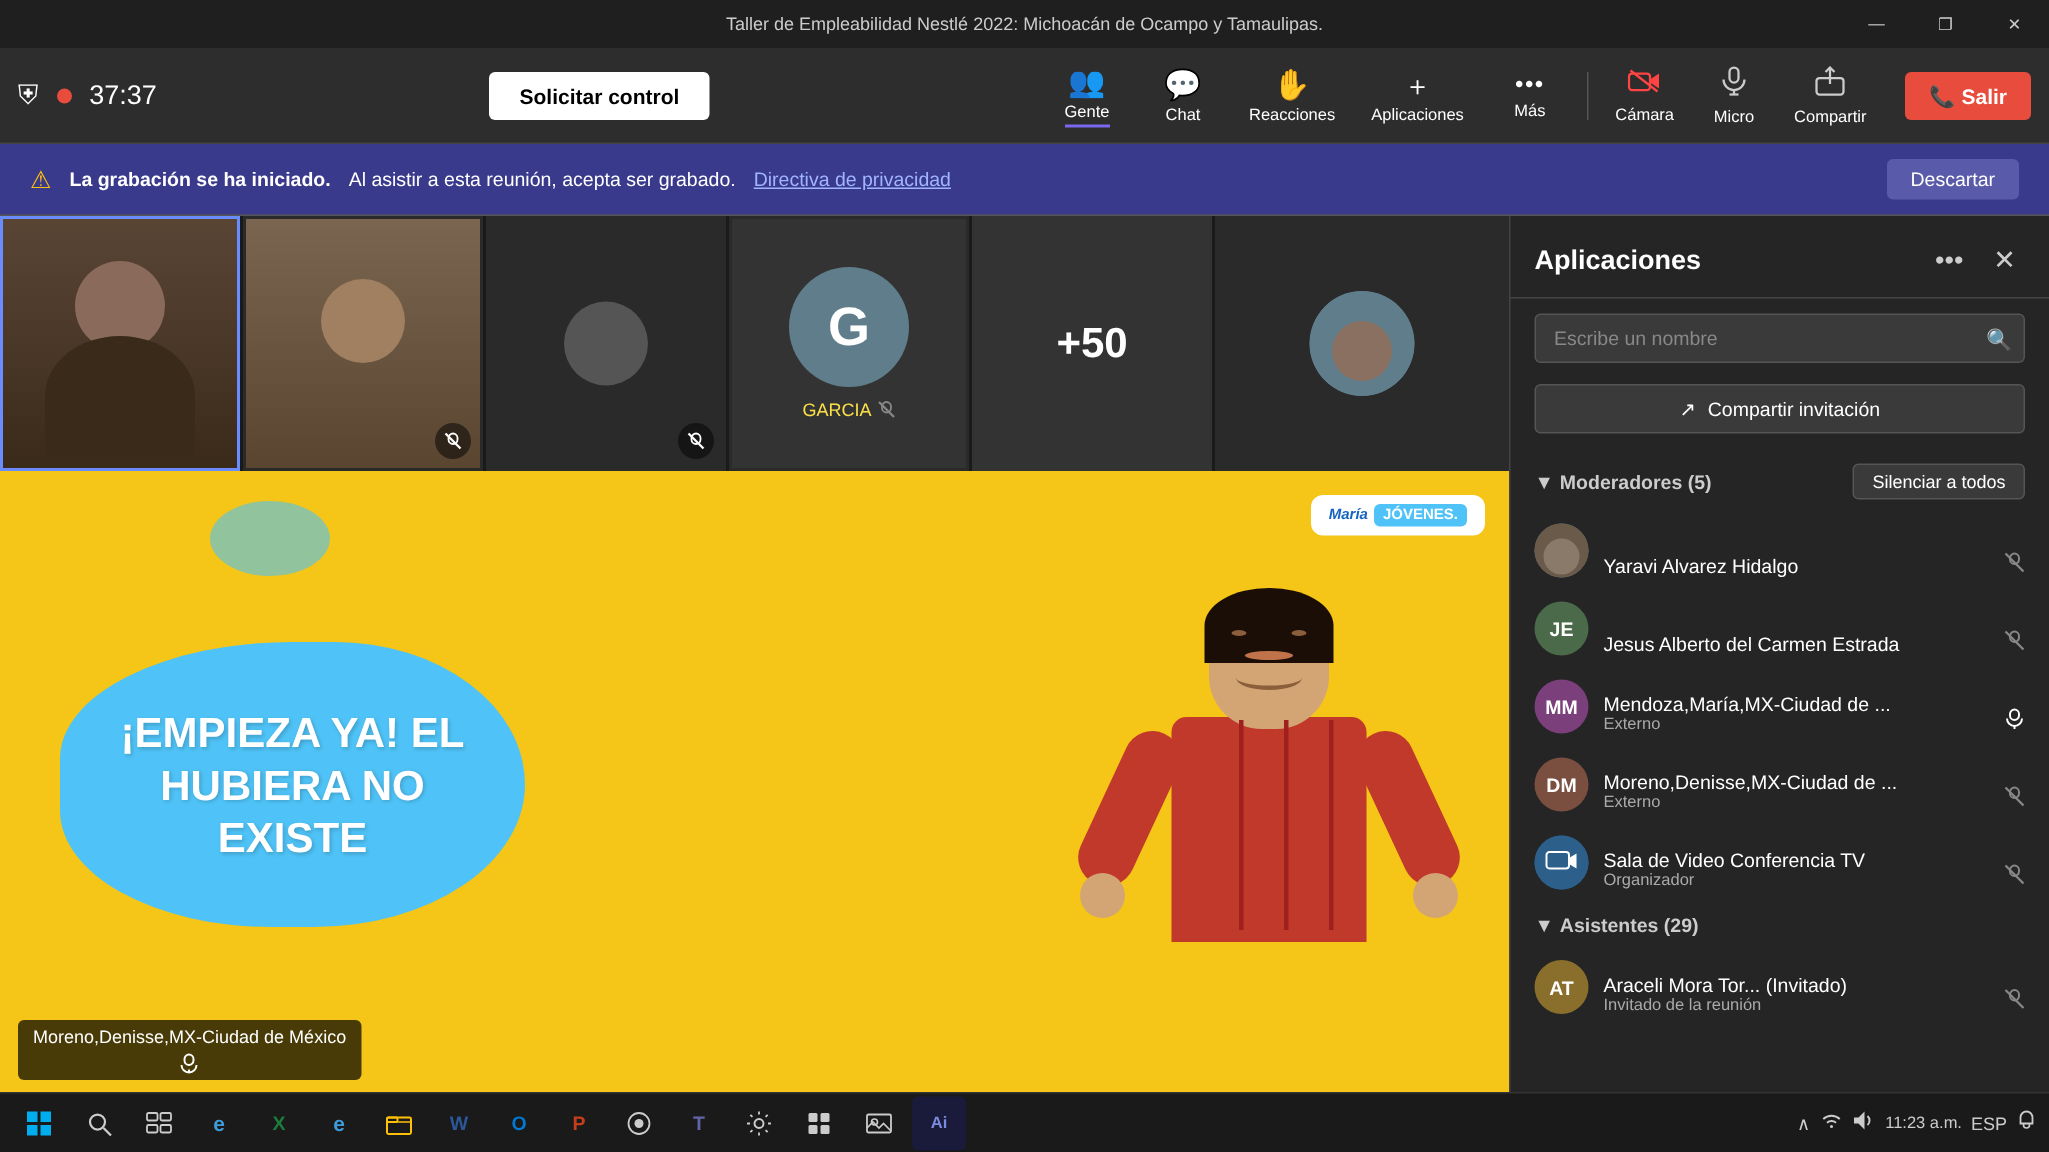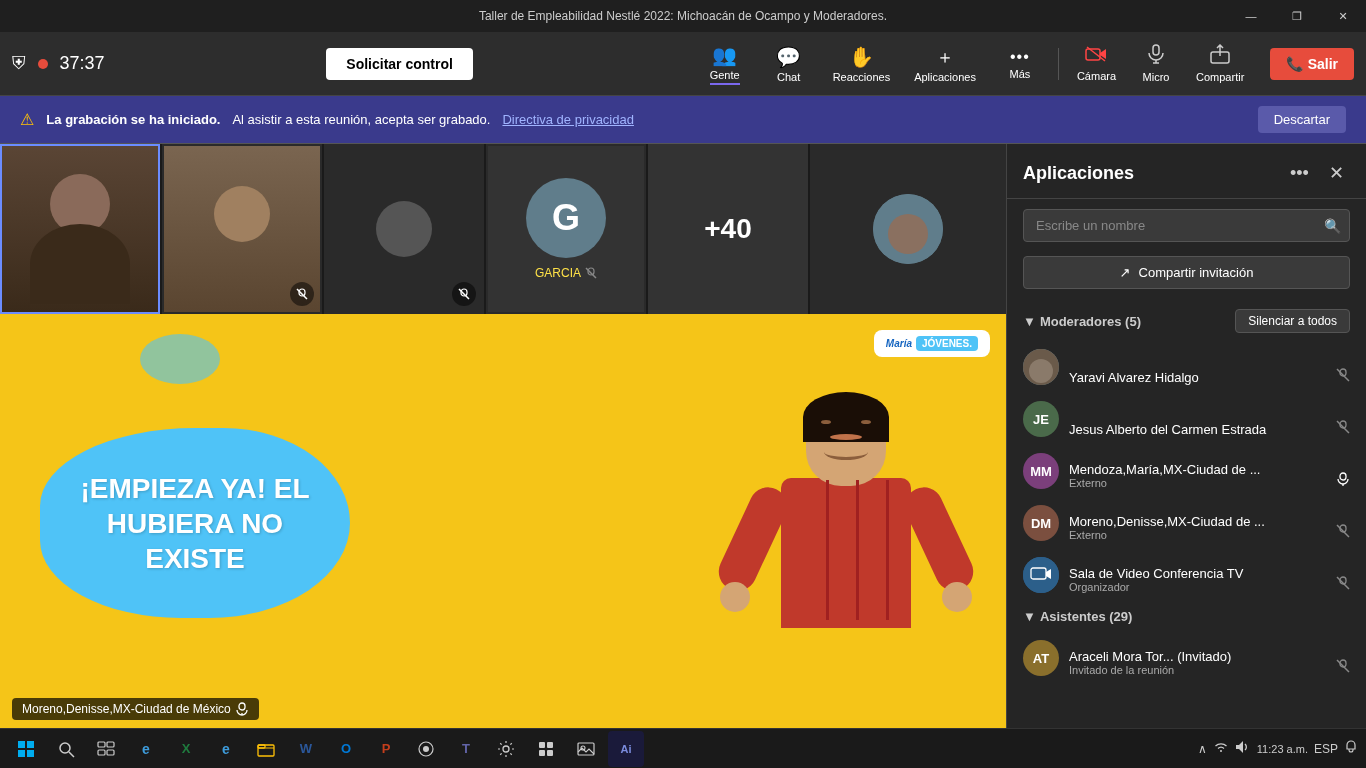--- a/index.html
+++ b/index.html
@@ -116,21 +116,21 @@
       flex: 1; position: relative; background: #f5c518; min-height: 0;
     }
     .pres-text {
       color: #fff; font-size: 32px; font-weight: 900; text-align: center;
       line-height: 1.2; text-shadow: 2px 2px 4px rgba(0,0,0,0.3);
       z-index: 2; padding: 10px;
     }
     .presenter-name-badge {
       position: absolute; bottom: 12px; left: 12px;
       background: rgba(0,0,0,0.7); color: #fff; padding: 4px 10px;
-      border-radius: 4px; font-size: 12px; display: flex; align-items: center; gap: 4px;
+      border-radius: 4px; font-size: 12px; display: flex; align-items: center; gap: 4px; flex-direction: column;
     }
 
     
     .sidebar {
       width: 360px; background: #252525; border-left: 1px solid #444;
       display: flex; flex-direction: column; height: 100%;
     }
     .sidebar-header {
       display: flex; align-items: center; justify-content: space-between;
       padding: 16px 16px 12px; border-bottom: 1px solid #444;
@@ -217,21 +217,21 @@
     .thumb-face-1 {
       width: 100%; height: 100%;
       background: linear-gradient(180deg, #7a6050 0%, #5a4030 100%);
       position: relative; display: flex; align-items: flex-end; justify-content: center;
     }
   </style>
 </head>
 <body>
 
 <div class="title-bar">
-  <span>Taller de Empleabilidad Nestlé 2022: Michoacán de Ocampo y Moderadores.</span>
+  <span>Taller de Empleabilidad Nestlé 2022: Michoacán de Ocampo y Tamaulipas.</span>
   <div class="title-bar-controls">
     <button class="title-btn">—</button>
     <button class="title-btn">❐</button>
     <button class="title-btn close">✕</button>
   </div>
 </div>
 
 <div class="toolbar">
   <span class="shield-icon">⛨</span>
   <span class="record-dot"></span>
@@ -354,21 +354,21 @@
           <div style="color:#fde047;font-size:12px;display:flex;align-items:center;gap:4px;">
             <span>GARCIA</span>
             <svg width="12" height="12" viewBox="0 0 12 12">
                 <line x1="1" y1="1" x2="11" y2="11" stroke="#888" stroke-width="1.5"></line>
                 <rect x="3" y="1" width="6" height="7" rx="3" fill="none" stroke="#888" stroke-width="1.2"></rect>
               </svg>
           </div>
         </div>
       </div>
 
-      <div class="more-badge">+40</div>
+      <div class="more-badge">+50</div>
 
       <div class="extra-thumb">
         <div class="avatar-circle-sm">
           <div style="width:70px;height:70px;background:#607d8b;border-radius:50%;display:flex;align-items:center;justify-content:center;overflow:hidden;">
             <div style="width:40px;height:40px;background:#8a7060;border-radius:50%;margin-top:10px;"></div>
           </div>
         </div>
       </div>
     </div>
 

